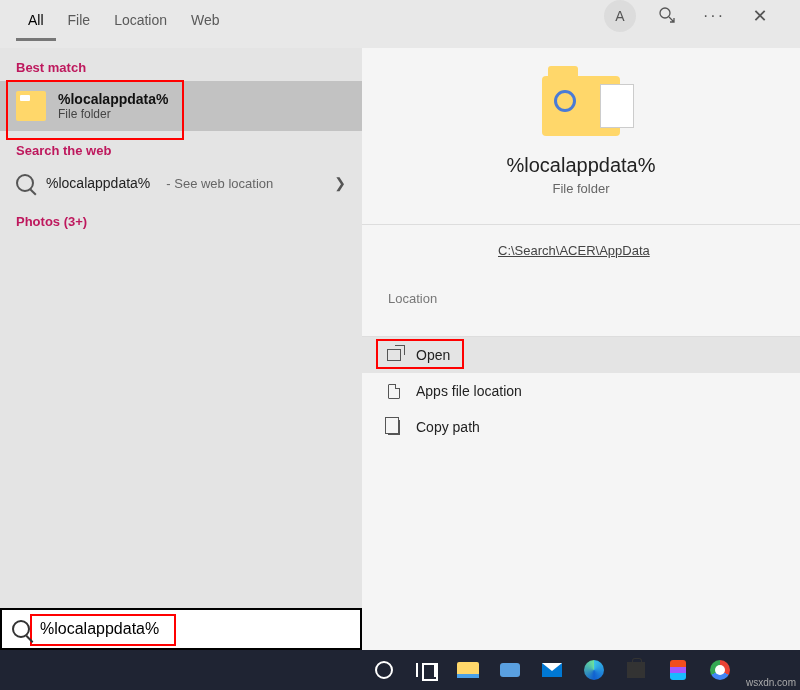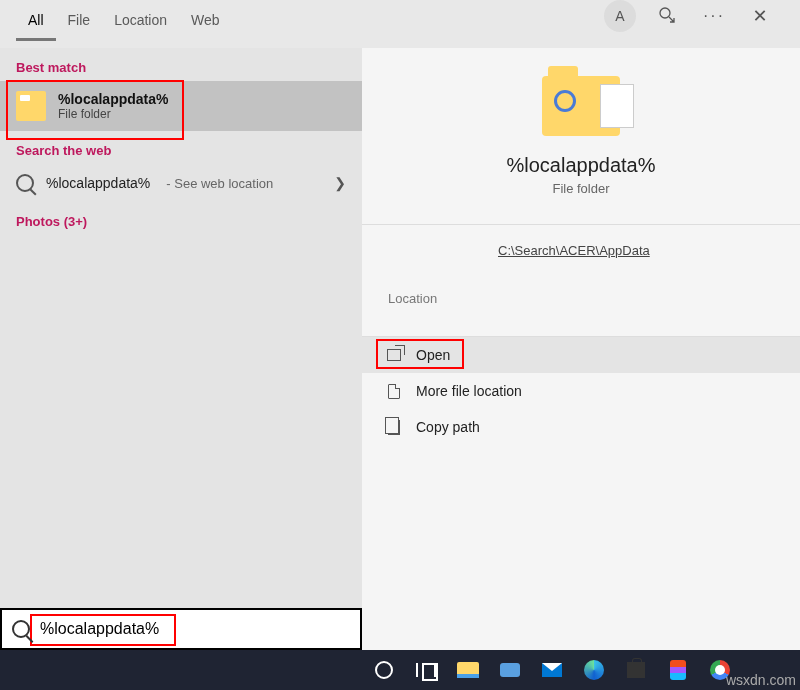--- a/index.html
+++ b/index.html
@@ -69,21 +69,21 @@
     .tb-chrome::after{content:"";position:absolute;top:5px;left:5px;width:10px;height:10px;background:#fff;border-radius:50%;}
     .tb-cortana{width:18px;height:18px;border:2px solid #fff;border-radius:50%;}
     .tb-taskview{width:20px;height:14px;border-left:2px solid #fff;border-right:2px solid #fff;position:relative;}
     .tb-taskview::before{content:"";position:absolute;left:4px;top:0;width:12px;height:14px;border:2px solid #fff;}
     .tb-weather{width:20px;height:14px;background:#5aa0e0;border-radius:3px;}
     .tb-mail{width:20px;height:14px;background:#0078d4;position:relative;}
     .tb-mail::after{content:"";position:absolute;top:0;left:0;border-left:10px solid transparent;border-right:10px solid transparent;border-top:8px solid #fff;}
     .tb-store{width:18px;height:16px;background:#333;position:relative;}
     .tb-store::before{content:"";position:absolute;top:-4px;left:5px;width:8px;height:4px;border:1px solid #333;border-bottom:none;border-radius:3px 3px 0 0;}
     .tb-figma{width:16px;height:20px;background:linear-gradient(#f24e1e 33%,#a259ff 33% 66%,#1abcfe 66%);border-radius:3px;}
-    .watermark{position:absolute;right:4px;bottom:2px;font-size:14px;color:#aaa;}
+    .watermark{position:absolute;right:4px;bottom:2px;font-size:10px;color:#aaa;}
   </style>
 </head>
 <body>
 
 <div class="window">
   <div class="tabs">
     <div class="tab active">All</div>
     <div class="tab">File</div>
     <div class="tab">Location</div>
     <div class="tab">Web</div>
@@ -140,21 +140,21 @@
           <div class="open-hl"></div>
           <div class="act-ico">
               <div class="open-ico"></div>
             </div>
           <span>Open</span>
         </div>
         <div class="action">
           <div class="act-ico">
               <div class="doc-ico"></div>
             </div>
-          <span>More file location</span>
+          <span>Apps file location</span>
         </div>
         <div class="action">
           <div class="act-ico">
               <div class="copy-ico"></div>
             </div>
           <span>Copy path</span>
         </div>
       </div>
     </div>
   </div>

